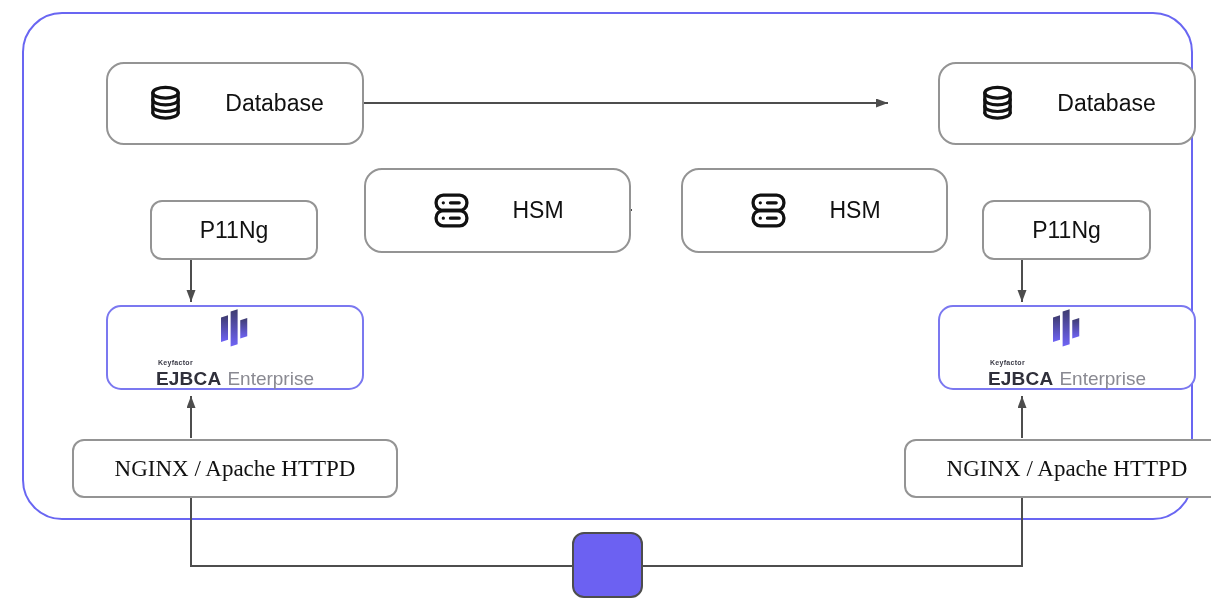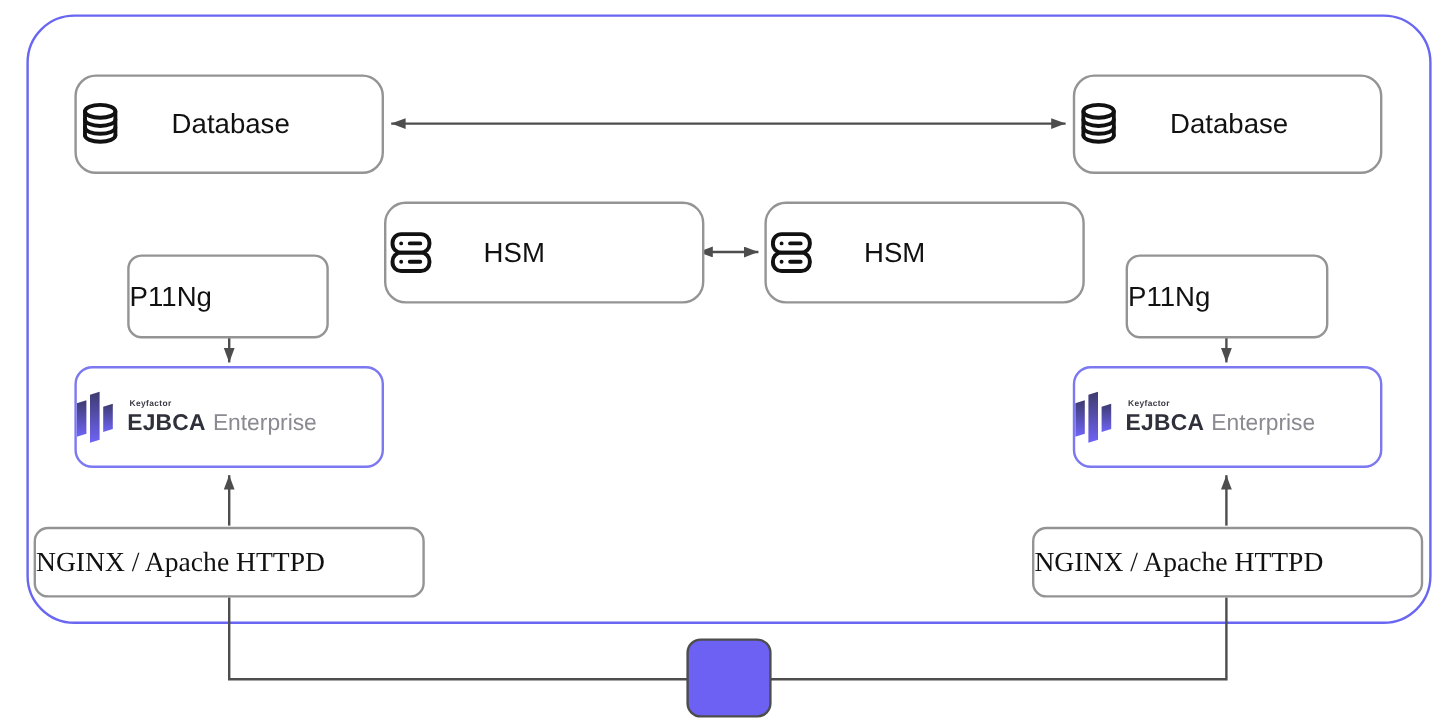--- a/index.html
+++ b/index.html
@@ -15,36 +15,37 @@
     position:relative;width:1211px;height:605px;background:#ffffff;overflow:hidden;
     font-family:"Liberation Sans","DejaVu Sans",sans-serif;color:var(--ink);
   }
   .outer-frame{
     position:absolute;left:22px;top:12px;width:1171px;height:508px;
     border:2px solid var(--frame);border-radius:40px;box-sizing:border-box;z-index:0;
   }
   .connectors{position:absolute;left:0;top:0;width:1211px;height:605px;z-index:1;}
   .node{
     position:absolute;box-sizing:border-box;background:#ffffff;
-    border:2px solid var(--graybox);display:flex;align-items:center;justify-content:flex-start;
+    border:2px solid var(--graybox);display:flex;align-items:center;justify-content:center;
     z-index:2;
+    margin-left:44px;
   }
   .node .label{font-size:23px;color:var(--ink);white-space:nowrap;}
   .node.with-icon{gap:40px;}
   .rounded-lg{border-radius:18px;}
   .rounded-md{border-radius:12px;}
   .db{left:62px;top:62px;width:258px;height:83px;}
   .db.right{left:894px;}
   .hsm{left:320px;top:168px;width:267px;height:85px;}
   .hsm.right{left:637px;}
-  .p11{left:106px;top:212px;width:168px;height:70px;}
+  .p11{left:106px;top:200px;width:168px;height:60px;}
   .p11.right{left:938px;width:169px;}
   .ejbca{
     left:62px;top:305px;width:258px;height:85px;border-radius:15px;
-    border:2px solid var(--ejbca-border);gap:10px;
+    border:2px solid var(--ejbca-border);gap:10px;flex-direction:column;
   }
   .ejbca.right{left:894px;}
   .nginx{left:28px;top:439px;width:326px;height:59px;font-family:Liberation Serif, serif;}
   .nginx.right{left:860px;}
   .lb-square{
     position:absolute;left:572px;top:532px;width:71px;height:66px;box-sizing:border-box;
     background:var(--lb-fill);border:2px solid var(--line);border-radius:12px;z-index:3;
   }
   .logo-text{display:flex;flex-direction:column;justify-content:center;line-height:1;}
   .logo-brand{font-size:7px;font-weight:bold;color:#3A3A46;letter-spacing:.3px;margin:0 0 3px 2px;}

